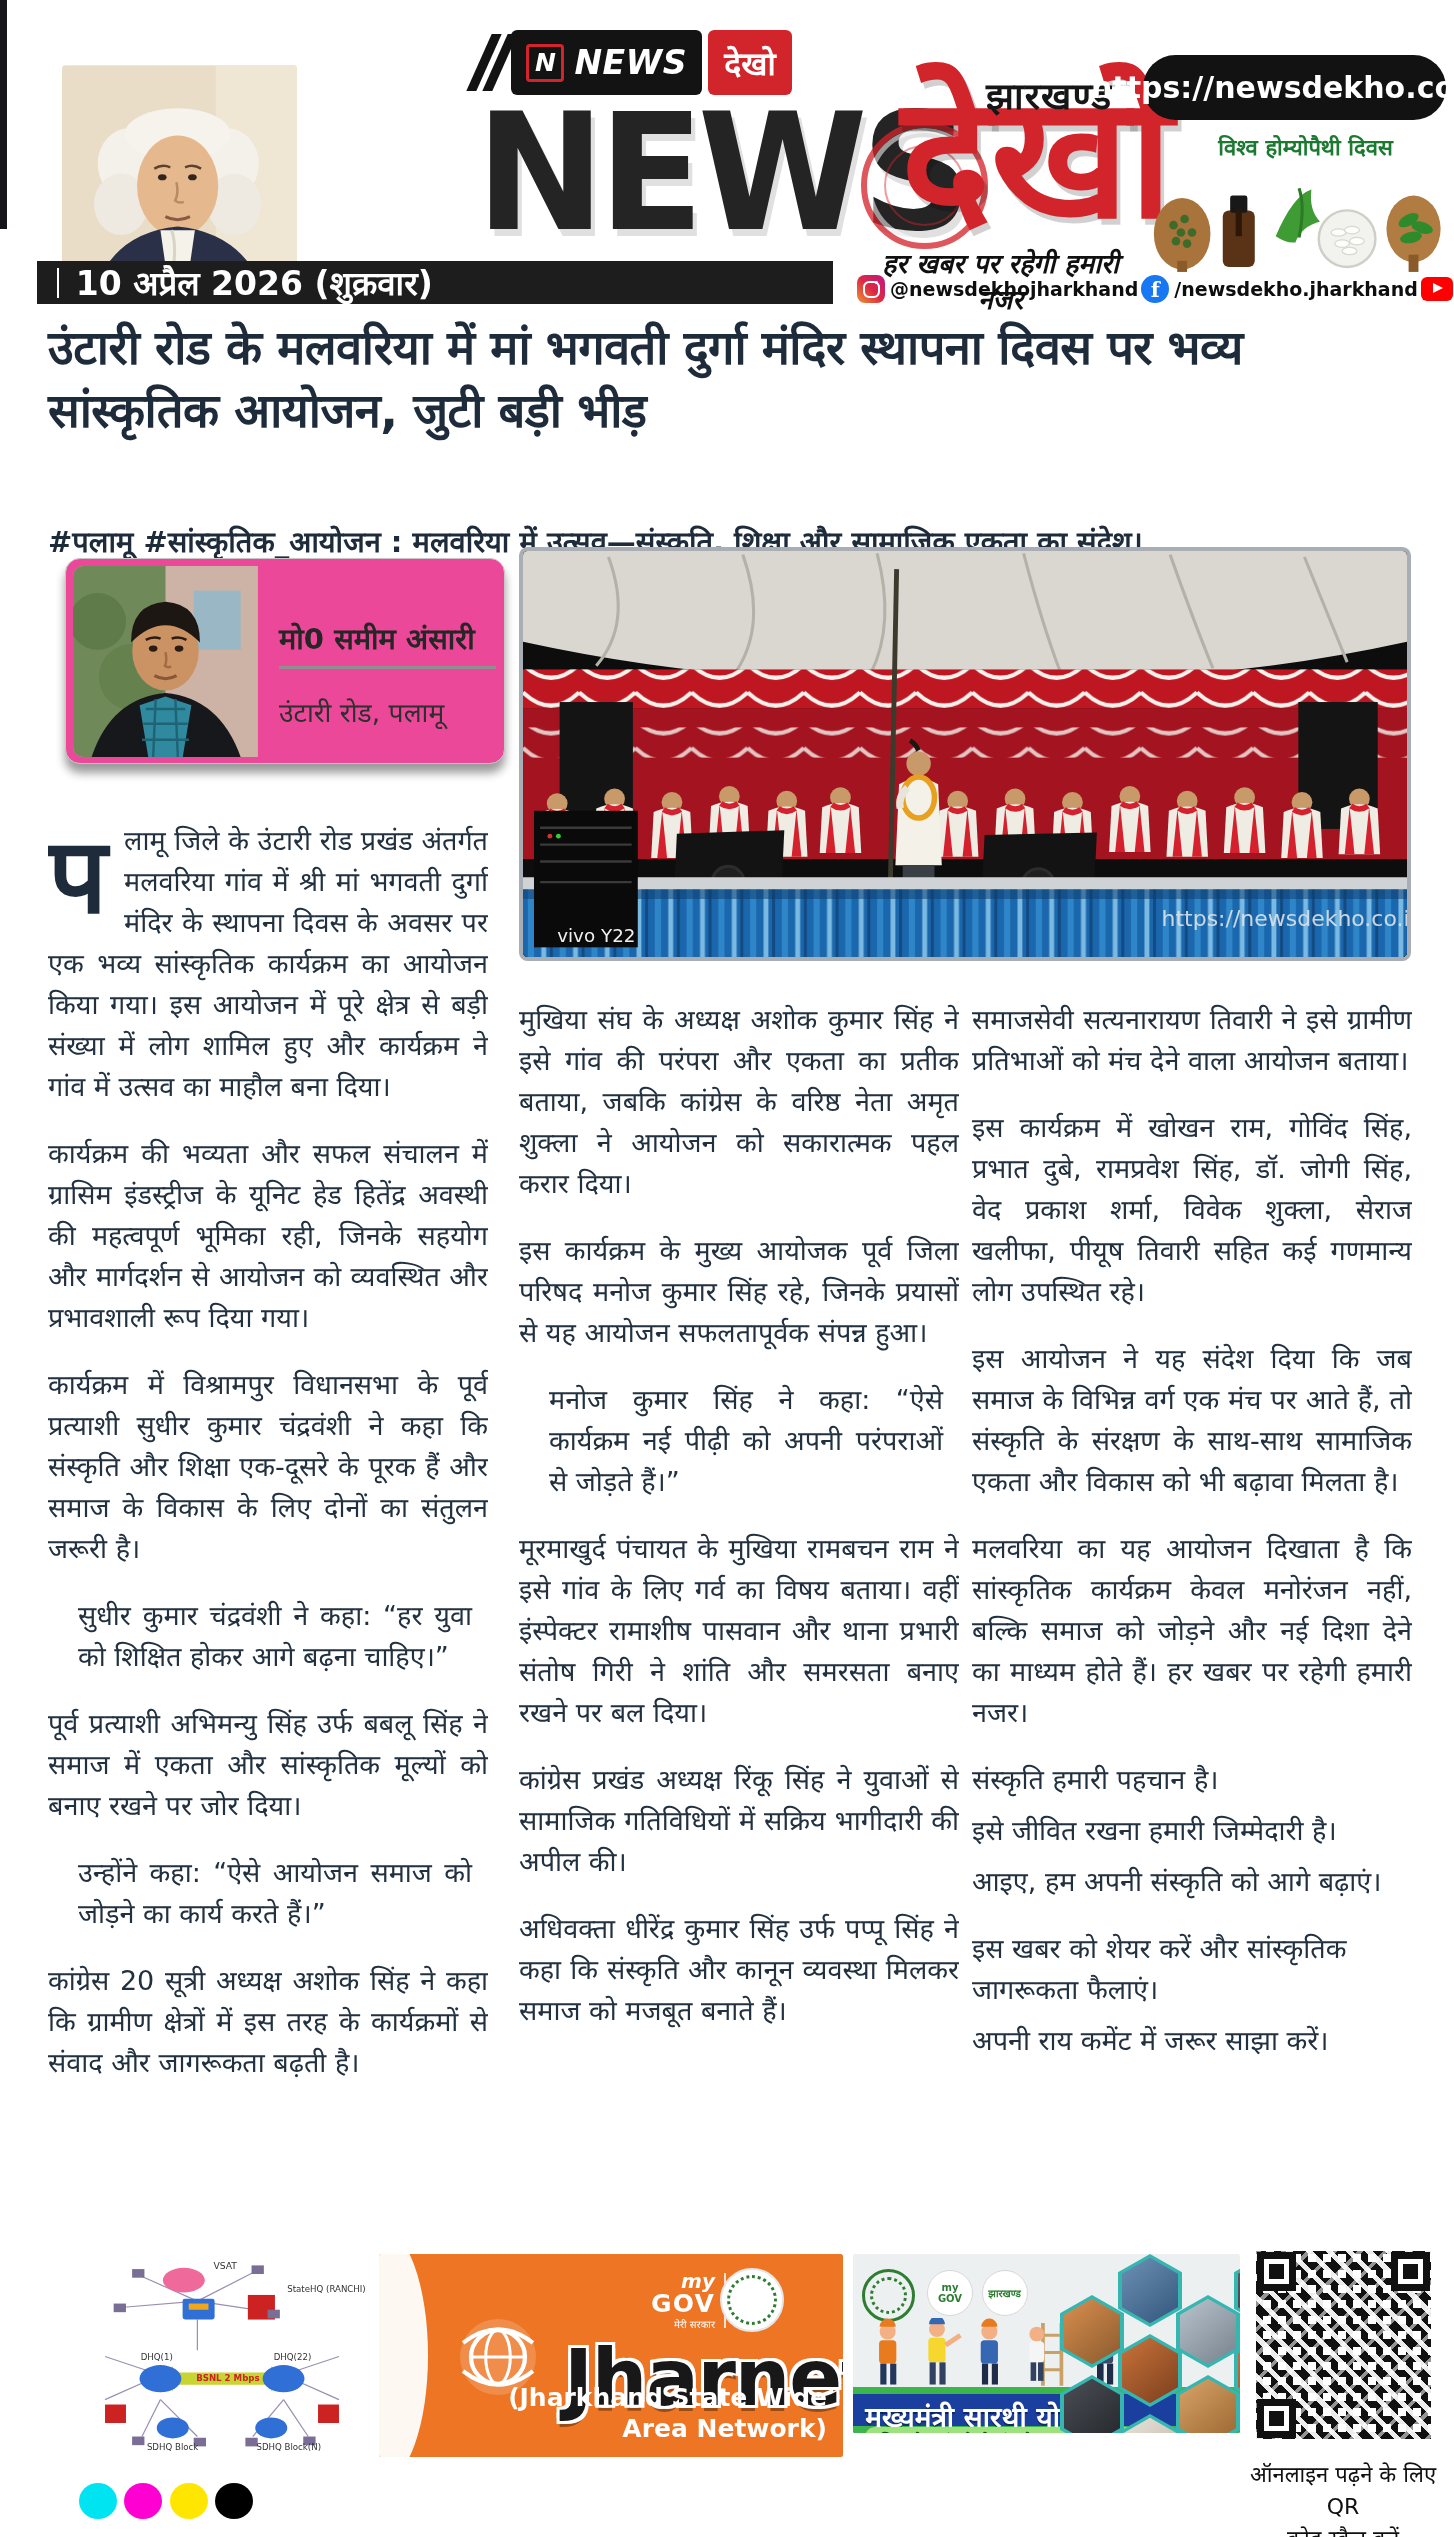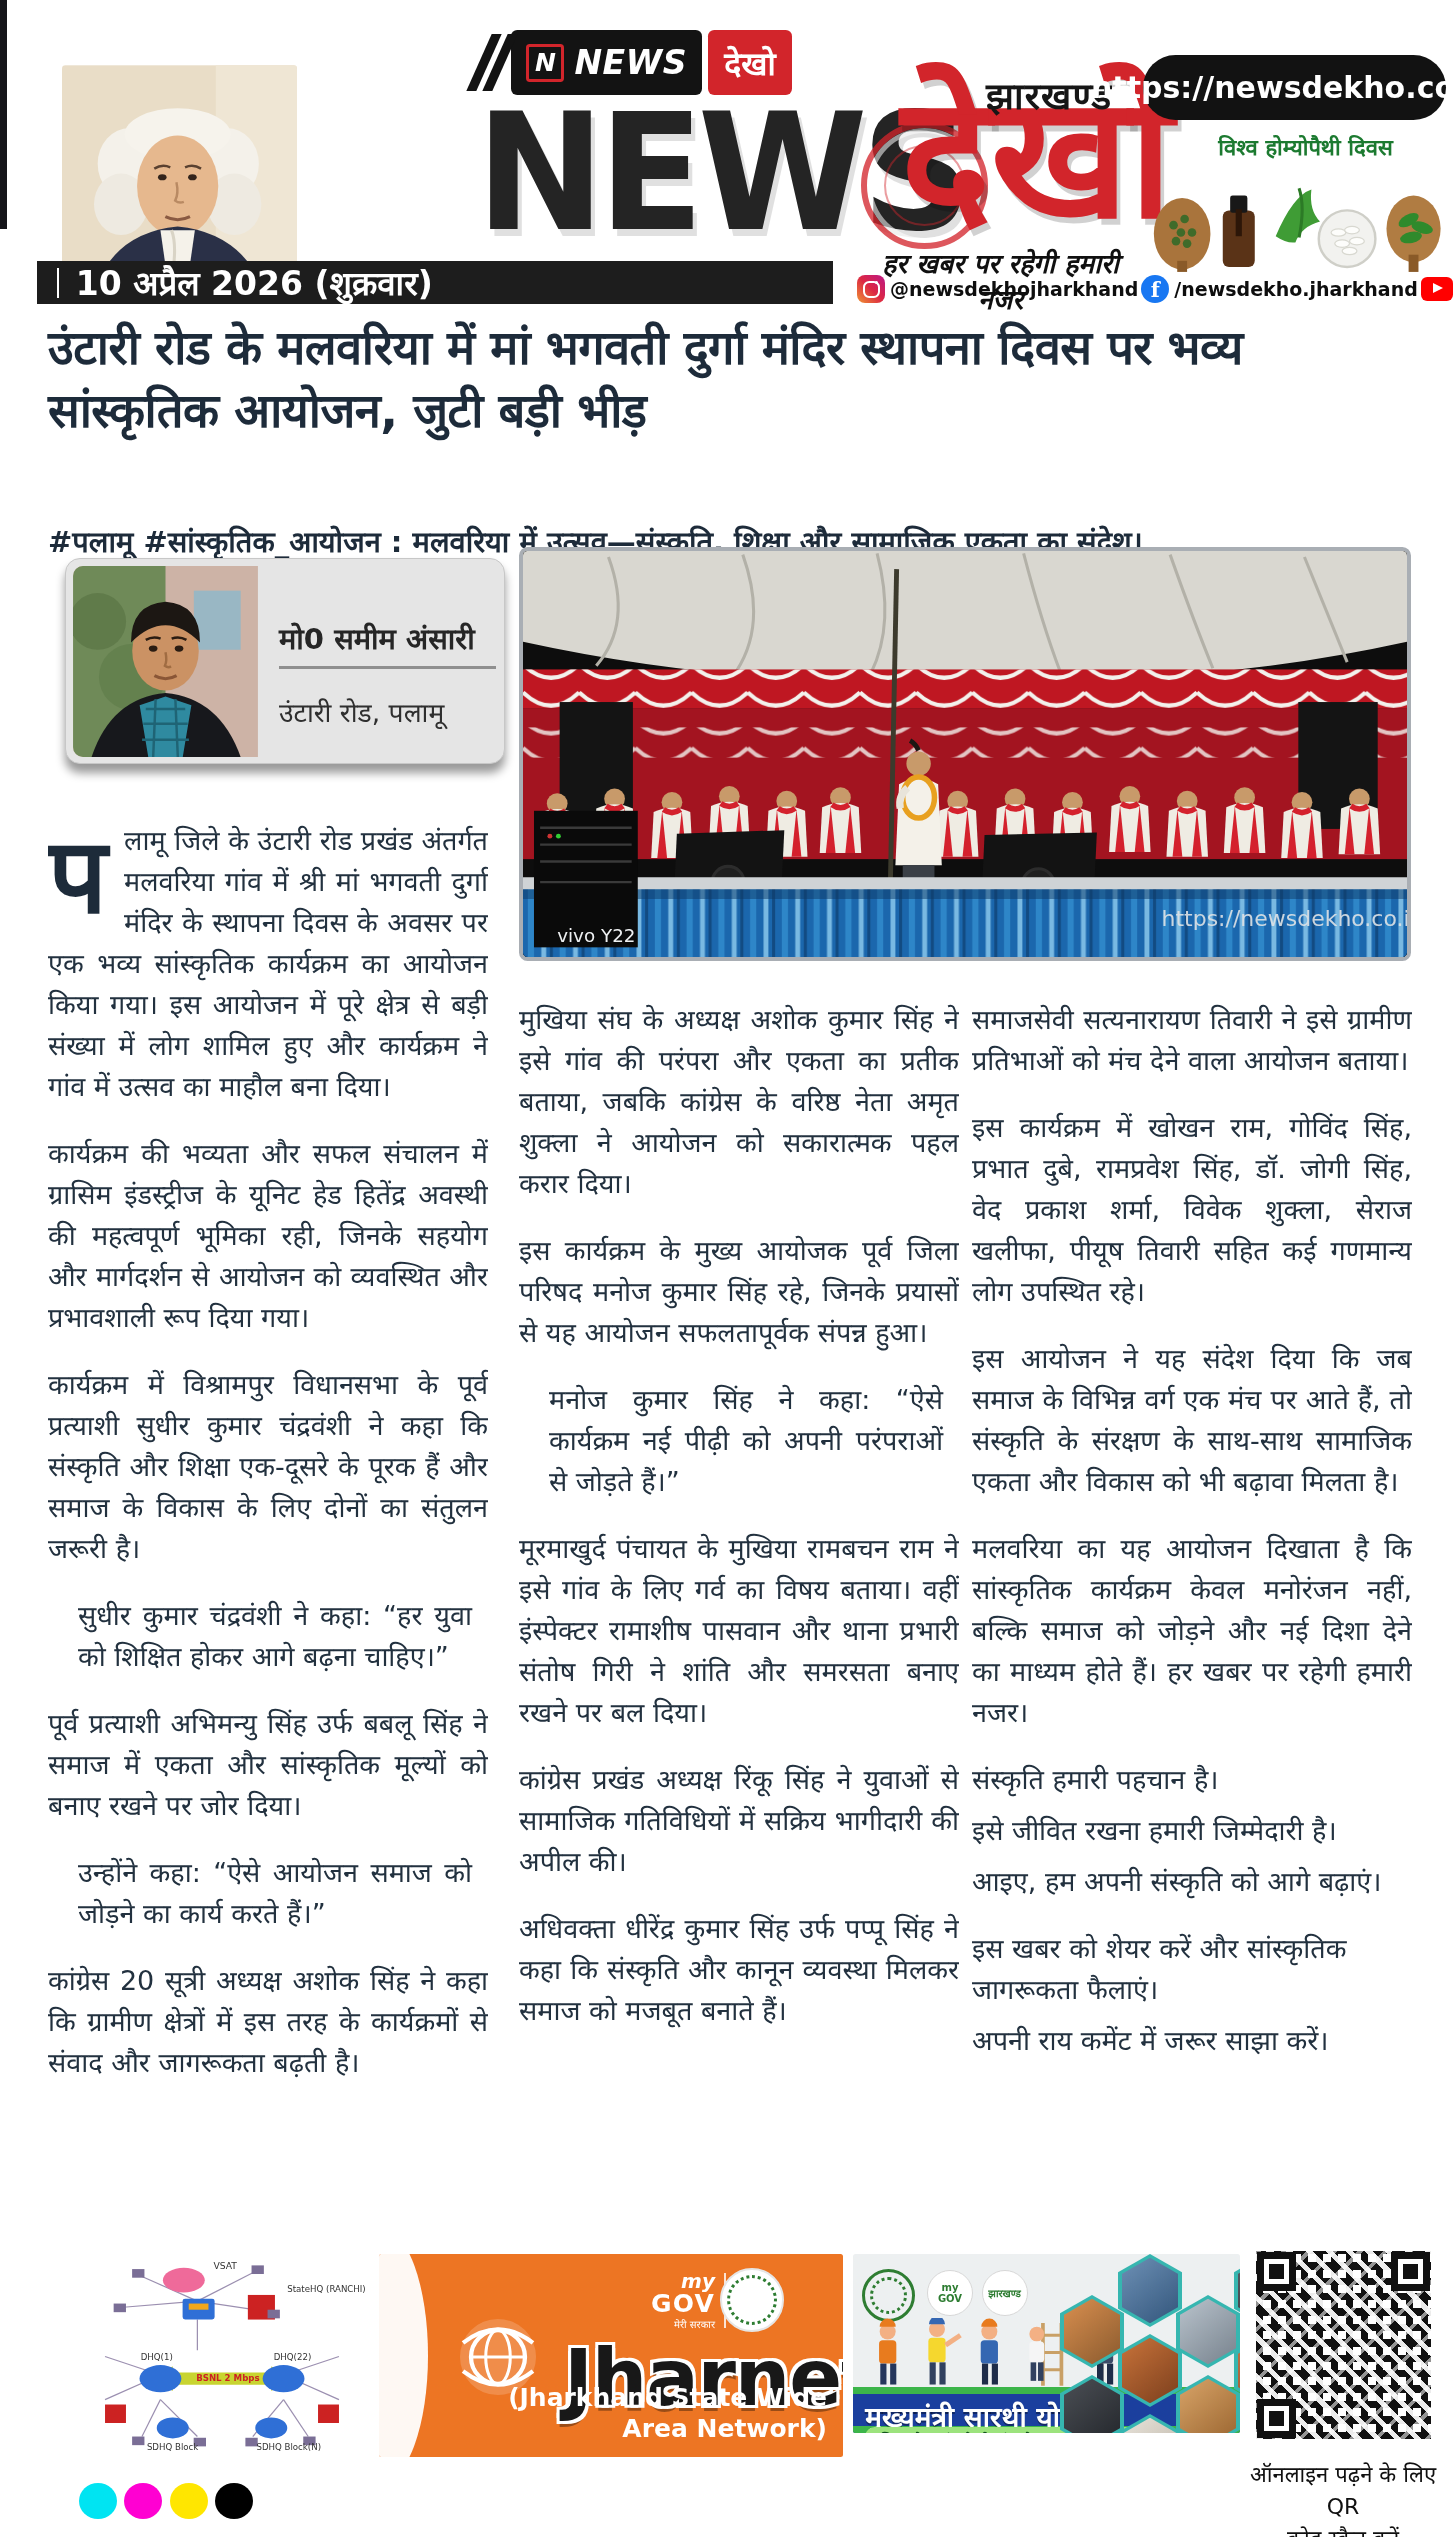--- a/index.html
+++ b/index.html
@@ -46,21 +46,21 @@
   .icn-ig::after { content:""; position:absolute; right:6.8px; top:6.2px; width:3.1px; height:3.1px; background:#fff; border-radius:50%; }
   .icn-fb { border-radius:50%; background:#1877f2; color:#fff; font-size:21px; font-weight:bold; font-family:"DejaVu Serif",serif; }
   .icn-yt { width:32px; height:23.4px; border-radius:6.2px; background:#ff0000; position:relative; }
   .icn-yt::before { content:""; position:absolute; left:11.7px; top:6.2px; border-left:10px solid #fff; border-top:5.5px solid transparent; border-bottom:5.5px solid transparent; }
 
   
   .headline { left:48px; top:317px; width:1366px; font-size:47px; font-weight:bold; color:#1d2b3a; line-height:1.33; letter-spacing:-0.6px; }
   .subheadline { left:48px; top:521px; width:1366px; font-size:29px; font-weight:bold; color:#1d2b3a; }
 
   
-  .author-card { left:65px; top:558px; width:440px; height:206px; background:#e5e5e5; border:1.2px solid #c7c7c7;
+  .author-card { left:65px; top:558px; width:440px; height:206px; background:#ec4899; border:1.2px solid #c7c7c7;
                  border-radius:15px; box-shadow:0 8.6px 10px rgba(0,0,0,.4); }
   .author-photo { position:absolute; left:7.4px; top:7.4px; width:185px; height:191px; border-radius:10px 0 0 10px; overflow:hidden; }
   .author-meta { position:absolute; left:213px; top:59px; width:210px; }
   .author-name { font-size:29px; font-weight:bold; color:#262626; }
   .author-rule { width:217px; height:3.7px; background:#8f8f8f; margin-top:8.6px; }
   .author-loc { font-size:26.5px; color:#2f2f2f; margin-top:25px; }
 
   
   .story-photo { left:519px; top:547px; width:892px; height:414px; border:4.3px solid #a9aeb4; border-radius:8.6px; overflow:hidden; background:#0d0d0d; }
   .story-photo svg { display:block; width:100%; height:100%; }

